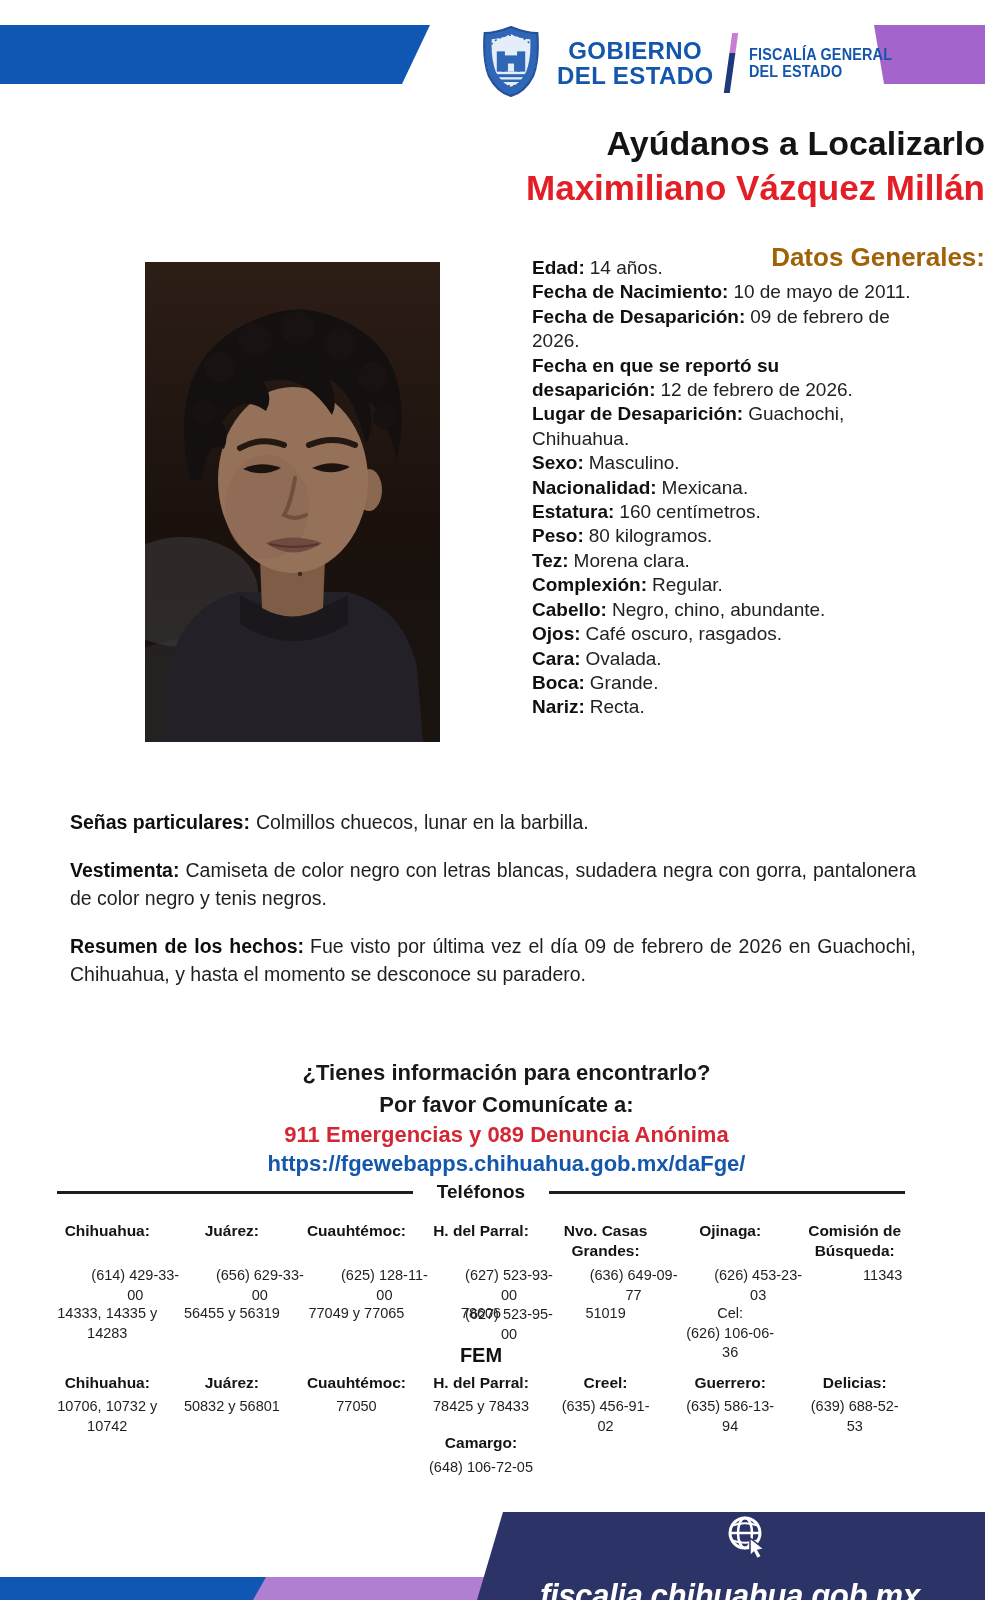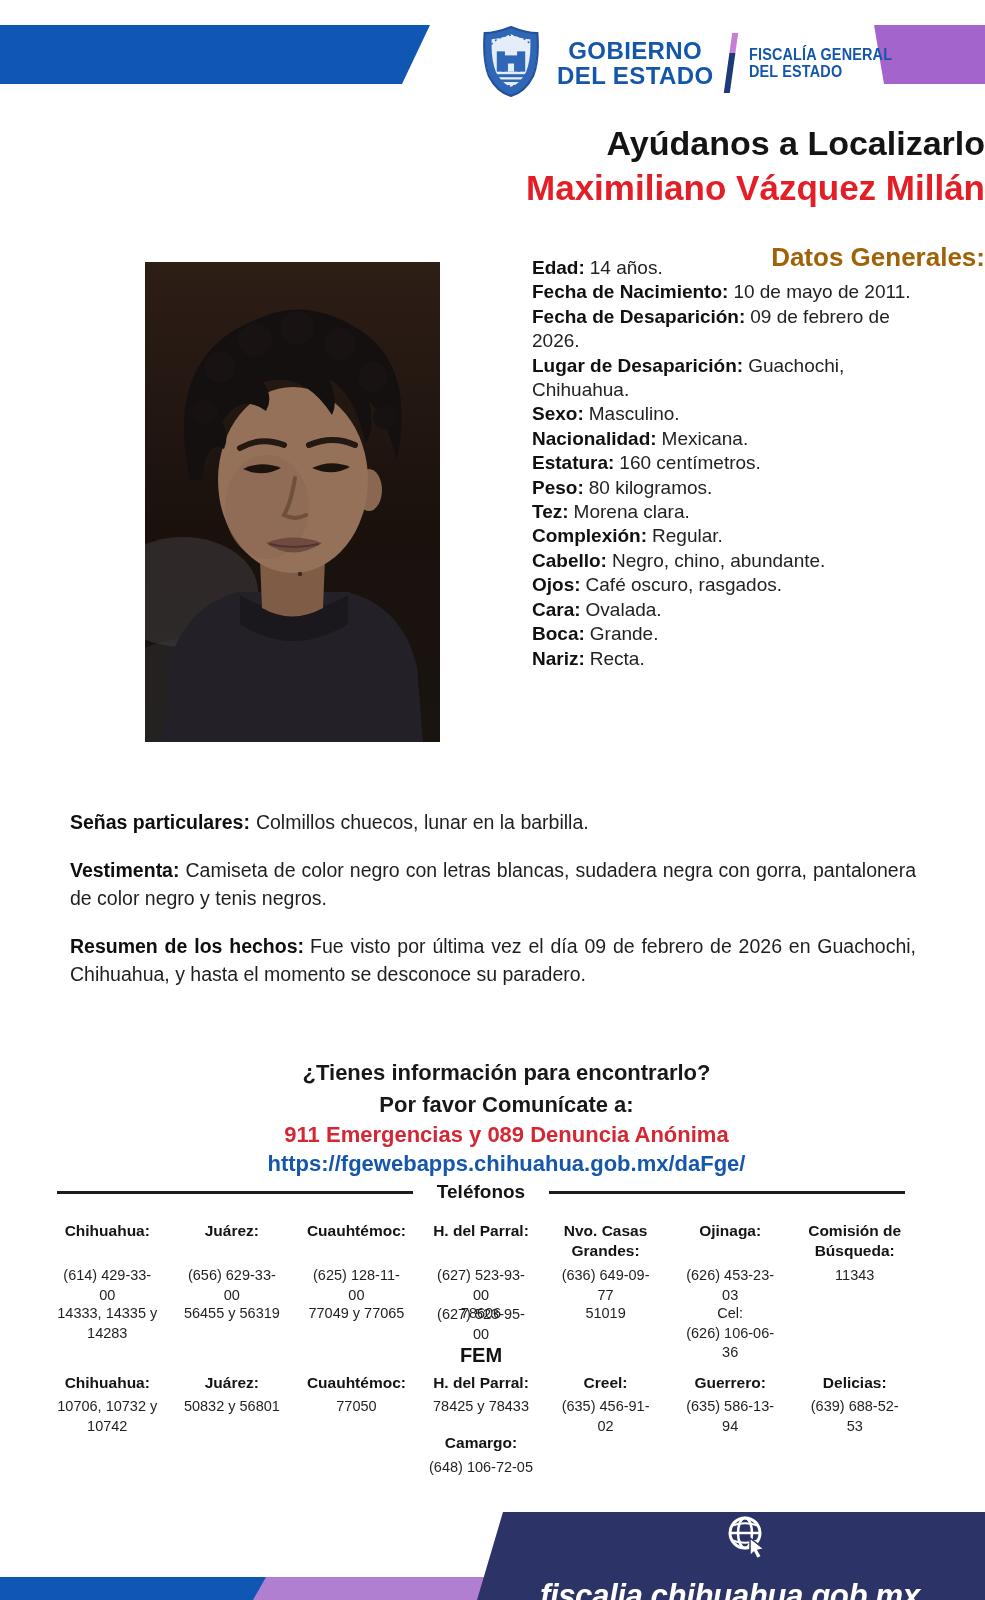--- a/index.html
+++ b/index.html
@@ -47,21 +47,21 @@
   .c4{top:1151px;color:#1457ad;}
 
   
   .tel-divider{position:absolute;left:57px;top:1181px;width:848px;display:flex;align-items:center;gap:24px;}
   .tel-divider .rule{flex:1;height:3px;background:#1d1d1d;}
   .tel-title{font-weight:bold;font-size:19px;color:#131313;}
   .grid7{position:absolute;left:57px;width:848px;display:grid;grid-template-columns:repeat(7,1fr);
          column-gap:24px;text-align:center;}
   .hdr{font-weight:bold;font-size:15.5px;line-height:19.5px;color:#141414;}
   .val{font-size:14.5px;line-height:19.5px;white-space:pre-line;color:#1f1f1f;}
-  .g-hdr1{top:1221px;} .g-row1{top:1266px;} .g-row2{top:1304px;}
+  .g-hdr1{top:1221px;} .g-row1{top:1266px;margin-left:28px;} .g-row2{top:1304px;}
   .fem-title{position:absolute;left:57px;width:848px;top:1344px;text-align:center;font-weight:bold;font-size:20px;color:#111;}
   .g-hdr2{top:1373px;} .g-row3{top:1397px;}
   .camargo{position:absolute;left:57px;width:848px;text-align:center;}
   .camargo-label{top:1434px;font-weight:bold;font-size:15.5px;color:#141414;}
   .camargo-value{top:1459px;font-size:14.5px;color:#1f1f1f;}
 
   
   .strip-purple{position:absolute;left:252px;top:1577px;width:733px;height:23px;background:#b17fd1;z-index:1;}
   .strip-blue{position:absolute;left:0;top:1577px;width:266px;height:23px;background:#0f57b3;
               clip-path:polygon(0 0,100% 0,calc(100% - 13px) 100%,0 100%);z-index:2;}
@@ -145,20 +145,21 @@
       <path d="M121 281 Q148 270 177 281 Q148 300 121 281 Z" fill="#6f4a40"></path>
       <path d="M124 282 Q148 288 174 282" stroke="#53332c" stroke-width="2" fill="none"></path>
       <circle cx="155" cy="312" r="2.2" fill="#3c281e"></circle>
     </svg>
   </div>
 
   <div class="data-list">
     <div class="field"><b>Edad:</b><span>14 años.</span></div>
     <div class="field"><b>Fecha de Nacimiento:</b><span>10 de mayo de 2011.</span></div>
     <div class="field"><b>Fecha de Desaparición:</b><span>09 de febrero de 2026.</span></div>
+    <div class="field"><b>Fecha en que se reportó su desaparición:</b><span>12 de febrero de 2026.</span></div>
     <div class="field"><b>Lugar de Desaparición:</b><span>Guachochi, Chihuahua.</span></div>
     <div class="field"><b>Sexo:</b><span>Masculino.</span></div>
     <div class="field"><b>Nacionalidad:</b><span>Mexicana.</span></div>
     <div class="field"><b>Estatura:</b><span>160 centímetros.</span></div>
     <div class="field"><b>Peso:</b><span>80 kilogramos.</span></div>
     <div class="field"><b>Tez:</b><span>Morena clara.</span></div>
     <div class="field"><b>Complexión:</b><span>Regular.</span></div>
     <div class="field"><b>Cabello:</b><span>Negro, chino, abundante.</span></div>
     <div class="field"><b>Ojos:</b><span>Café oscuro, rasgados.</span></div>
     <div class="field"><b>Cara:</b><span>Ovalada.</span></div>

